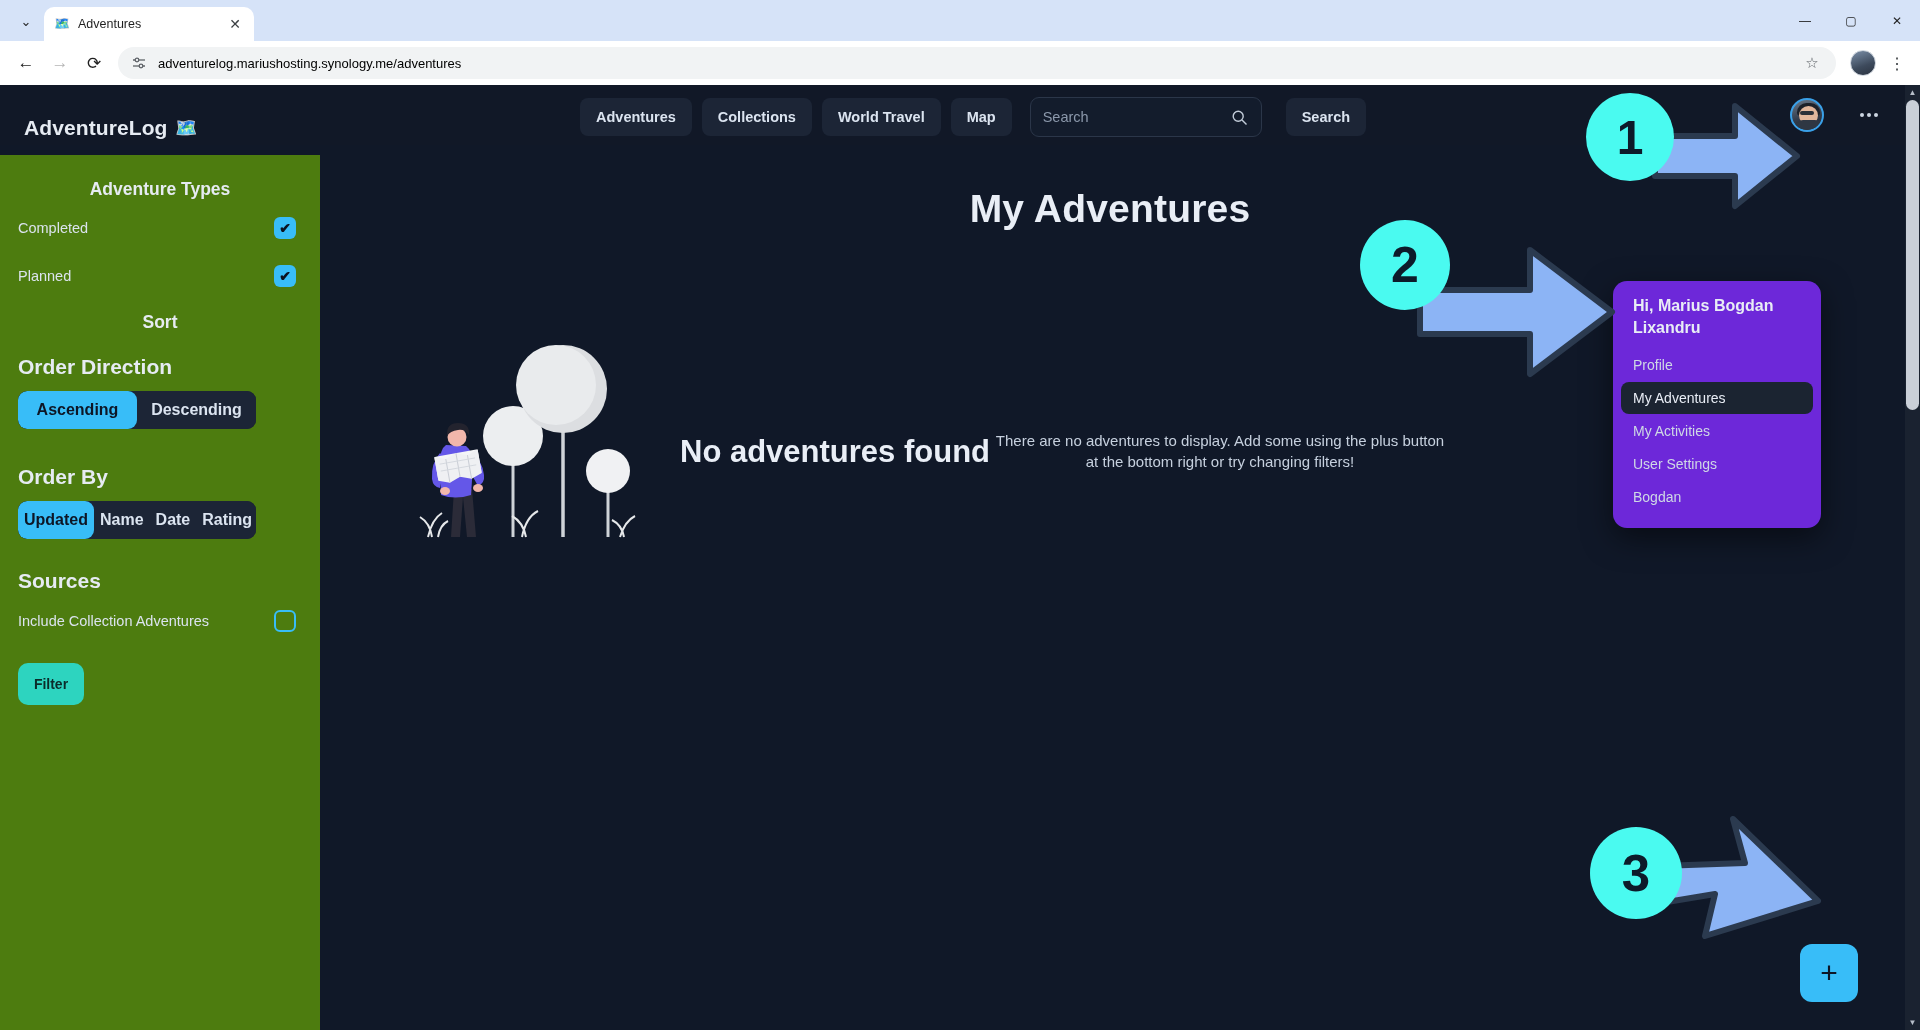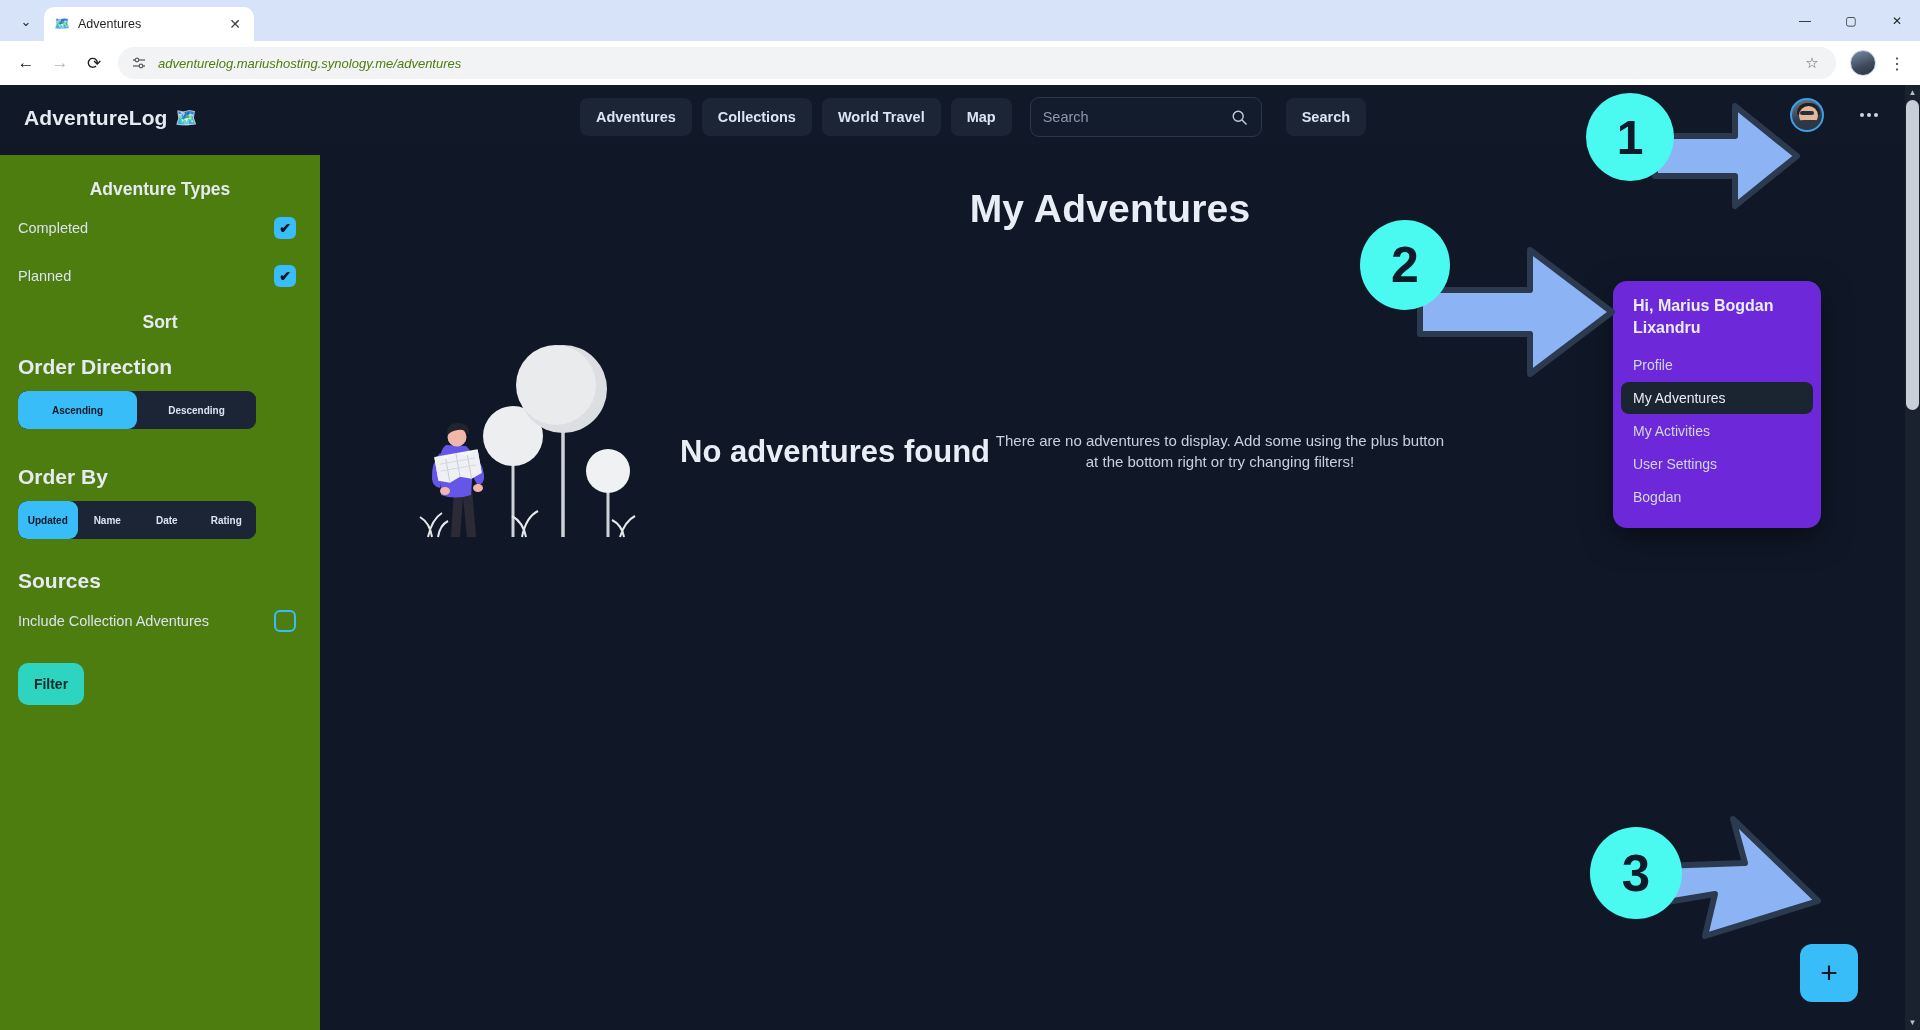--- a/index.html
+++ b/index.html
@@ -38,41 +38,41 @@
 
   .toolbar { height: 44px; background:#fff; display:flex; align-items:center; padding: 0 10px; gap: 2px; }
   .navbtn { width: 32px; height:32px; display:flex; align-items:center; justify-content:center;
     color:#1f1f1f; border-radius:50%; font-size:17px; }
   .navbtn.disabled { color:#b5b5b5; }
   .omnibox {
     flex:1; height: 32px; background:#f1f3f4; border-radius: 16px;
     display:flex; align-items:center; padding: 0 12px; gap: 10px; margin: 0 6px;
   }
   .omni-icon { width:18px; height:18px; display:flex; align-items:center; justify-content:center; }
-  .omni-url { font-size: 13px; color:#4d7c0f; flex:1; white-space:nowrap;font-style:italic; }
+  .omni-url { font-size: 13px; color:#000000; flex:1; white-space:nowrap; }
   .omni-star { width:24px; height:24px; display:flex; align-items:center; justify-content:center;
     font-size:15px; color:#5f6368; }
   .tb-avatar { width: 26px; height:26px; border-radius:50%; margin: 0 6px;
     background: linear-gradient(160deg,#7b8fa8 0%,#3d4a5c 60%,#2b3340 100%);
     border: 1px solid #cfd6de; }
   .tb-menu { width: 26px; height:32px; display:flex; align-items:center; justify-content:center;
     color:#3c4043; font-size:16px; }
 
   
   .viewport {
     position:absolute; left:0; top:85px; width:1920px; height:945px;
     background:#101828; overflow:hidden;
   }
 
   
   .appbar {
     height: 60px; background:#111827; display:flex; align-items:center; position:relative;
   }
   .brand {
-    position:absolute; left: 24px; top:21px;
+    position:absolute; left: 24px; top:31px;
     font-size: 21px; font-weight: 700; color:#e6ebf2; letter-spacing:.1px;
     display:flex; align-items:center; gap: 8px;
   }
   .brand-emoji { font-size: 18px; }
   .navgroup {
     position:absolute; left: 580px; top: 12px;
     display:flex; align-items:center; gap: 10px;
   }
   .navbtn2 {
     height: 38px; padding: 0 16px; border-radius: 8px; background:#1c2536;
@@ -165,21 +165,21 @@
   .side-h-left {
     font-size: 21px; font-weight: 700; color:#e6ebf2; padding: 4px 0 0 18px;
   }
   .seg {
     display:flex; margin: 12px 0 0 18px; width: 238px; border-radius: 9px;
     overflow:hidden; background:#1c2536;
   }
   .seg.two > div { flex: 1; }
   .seg-item {
     height: 38px; display:flex; align-items:center; justify-content:center;
-    font-size: 10px; font-weight: 700; color:#dbe4f0; background:#1c2536;
+    font-size: 16px; font-weight: 700; color:#dbe4f0; background:#1c2536;
     white-space:nowrap; padding: 0 6px;
   }
   .seg-item.sel { background:#38bdf8; color:#0d1626; border-radius: 9px; }
   .seg.four .seg-item { flex:1; }
 
   .filter-btn {
     margin: 22px 0 0 18px; width: 66px; height: 42px; border-radius: 10px;
     background:#2dd4bf; color:#0b2c2a; font-size: 14px; font-weight: 700;
     display:flex; align-items:center; justify-content:center;
   }

